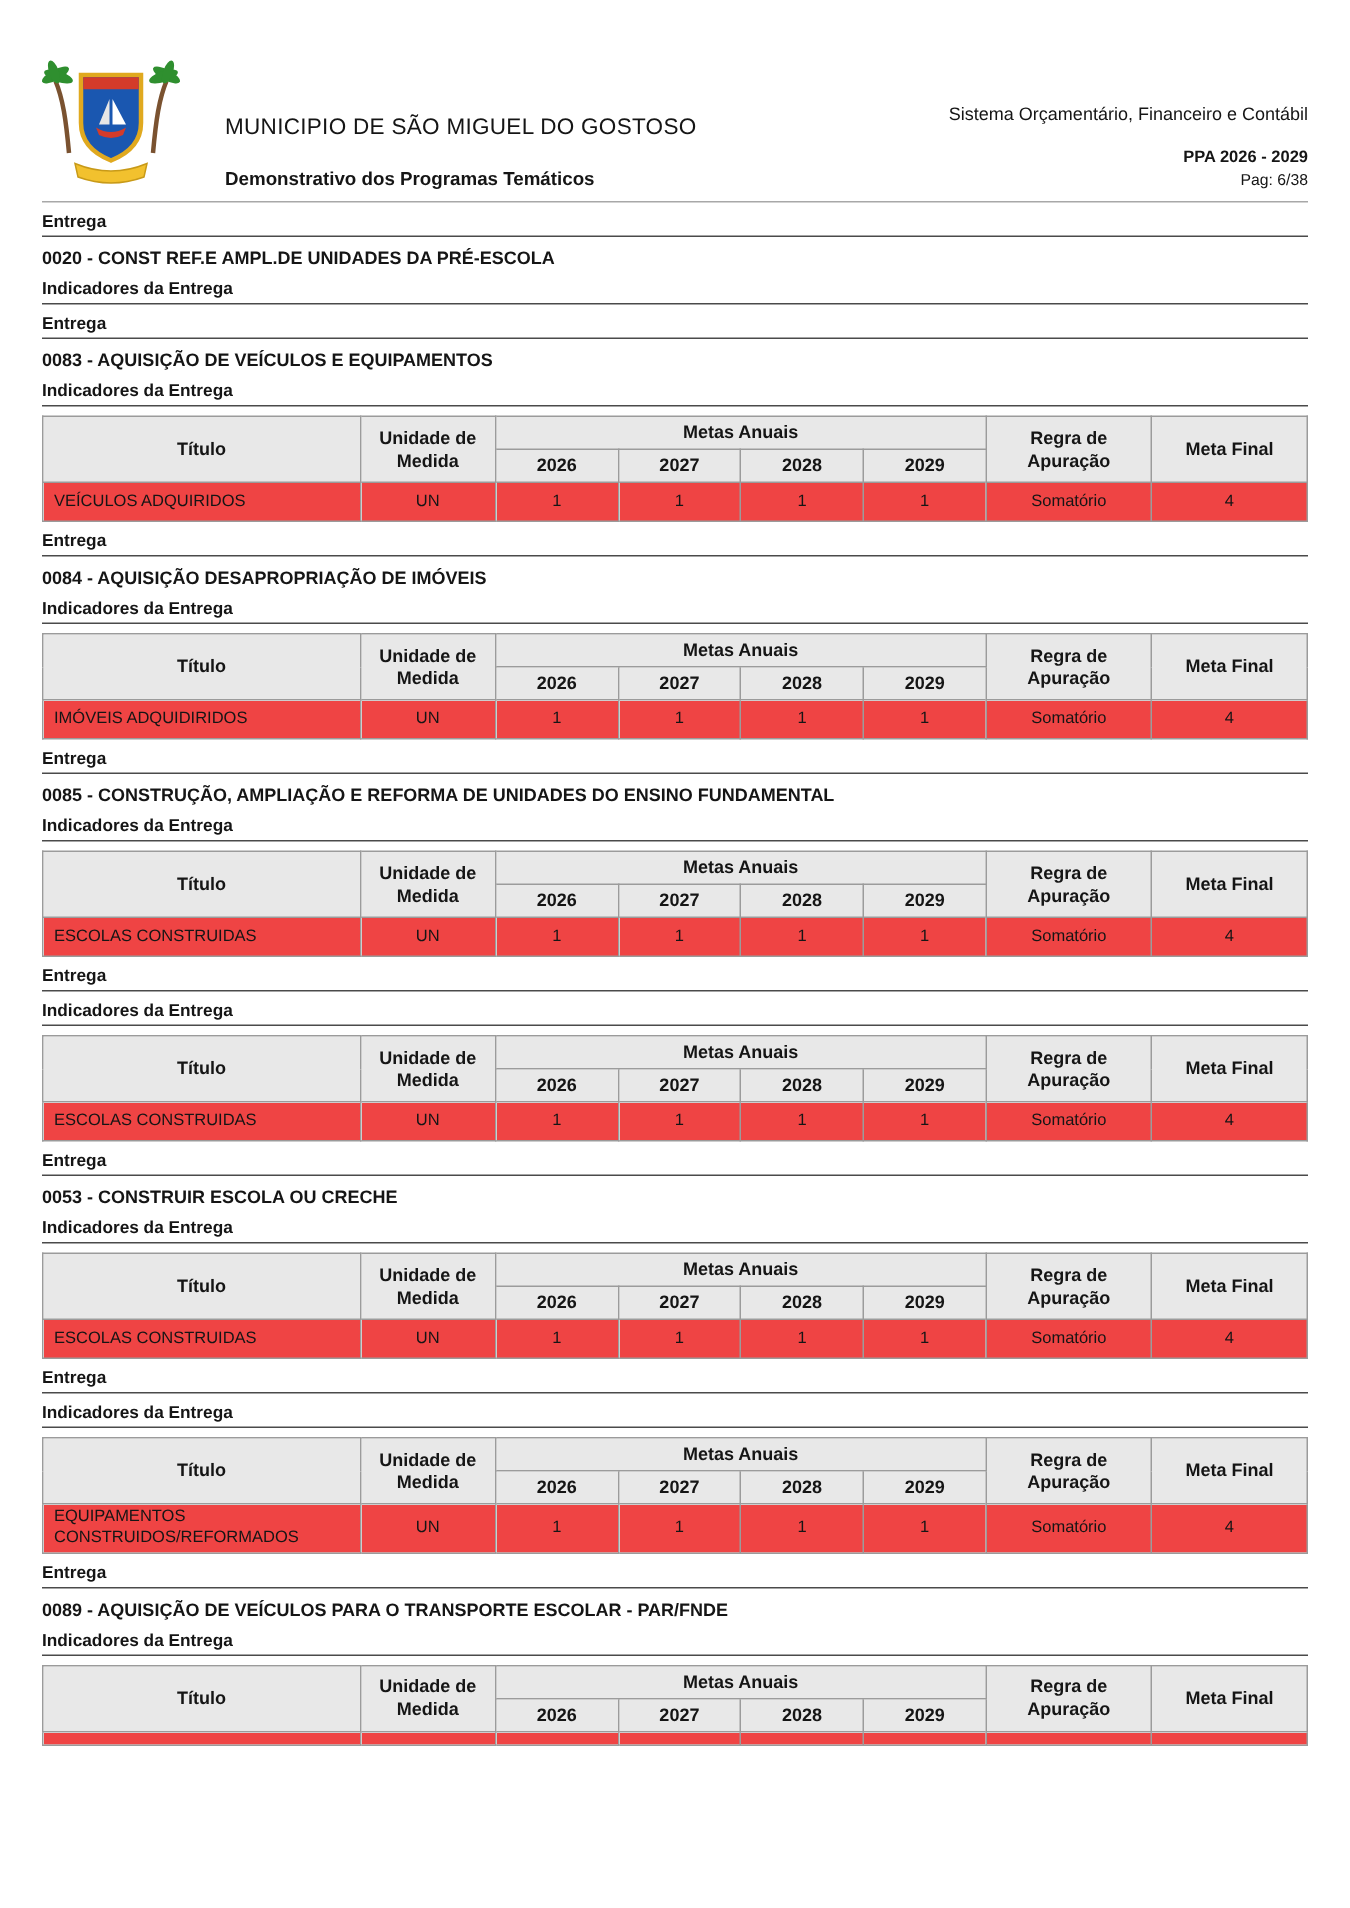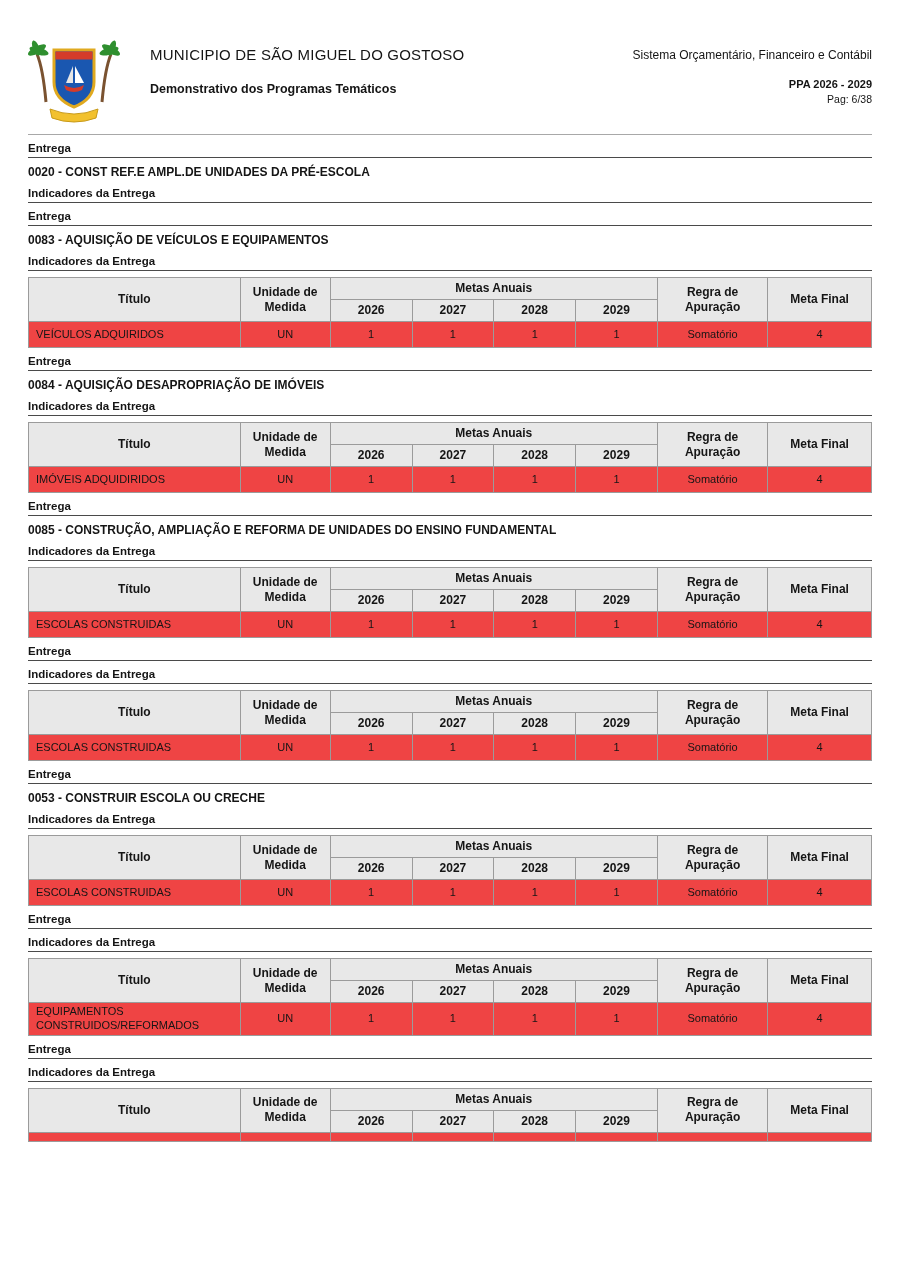--- a/index.html
+++ b/index.html
@@ -4,21 +4,21 @@
 <style>
   html, body { margin: 0; padding: 0; }
   body {
     width: 900px; height: 1272px; overflow: hidden;
     background: #ffffff; color: #151515;
     font-family: "Liberation Sans", sans-serif;
   }
   .page { padding: 38px 28px 0 28px; box-sizing: border-box; }
 
   
-  .hdr { display: flex; align-items: flex-start; }
+  .hdr { display: flex; align-items: flex-end; }
   .logo-box { width: 96px; flex: 0 0 96px; height: 88px; }
   .hdr-left { padding-left: 26px; padding-top: 8px; }
   .muni-name { font-size: 15px; letter-spacing: .2px; }
   .rep-title { font-weight: bold; font-size: 12.5px; margin-top: 19px; }
   .hdr-right { margin-left: auto; text-align: right; padding-top: 10px; }
   .sys-name { font-size: 12px; }
   .ppa { font-weight: bold; font-size: 11px; margin-top: 16px; }
   .pag { font-size: 10.5px; margin-top: 3px; }
   .hdr-rule { border-bottom: 1px solid #a8a8a8; margin: 8px 0 4px; }
 
@@ -341,20 +341,21 @@
             <td>1</td>
             <td>1</td>
             <td>1</td>
             <td>1</td>
             <td>Somatório</td>
             <td>4</td>
           </tr>
         </tbody>
       </table>
       <div class="section-label">Entrega</div>
+      <div class="code-title">0089 - AQUISIÇÃO DE VEÍCULOS PARA O TRANSPORTE ESCOLAR - PAR/FNDE</div>
       <div class="section-label">Indicadores da Entrega</div>
       <table class="ind-table">
         <colgroup>
           <col style="width: 25.1%;">
           <col style="width: 10.7%;">
           <col style="width: 9.7%;">
           <col style="width: 9.7%;">
           <col style="width: 9.7%;">
           <col style="width: 9.7%;">
           <col style="width: 13.1%;">

